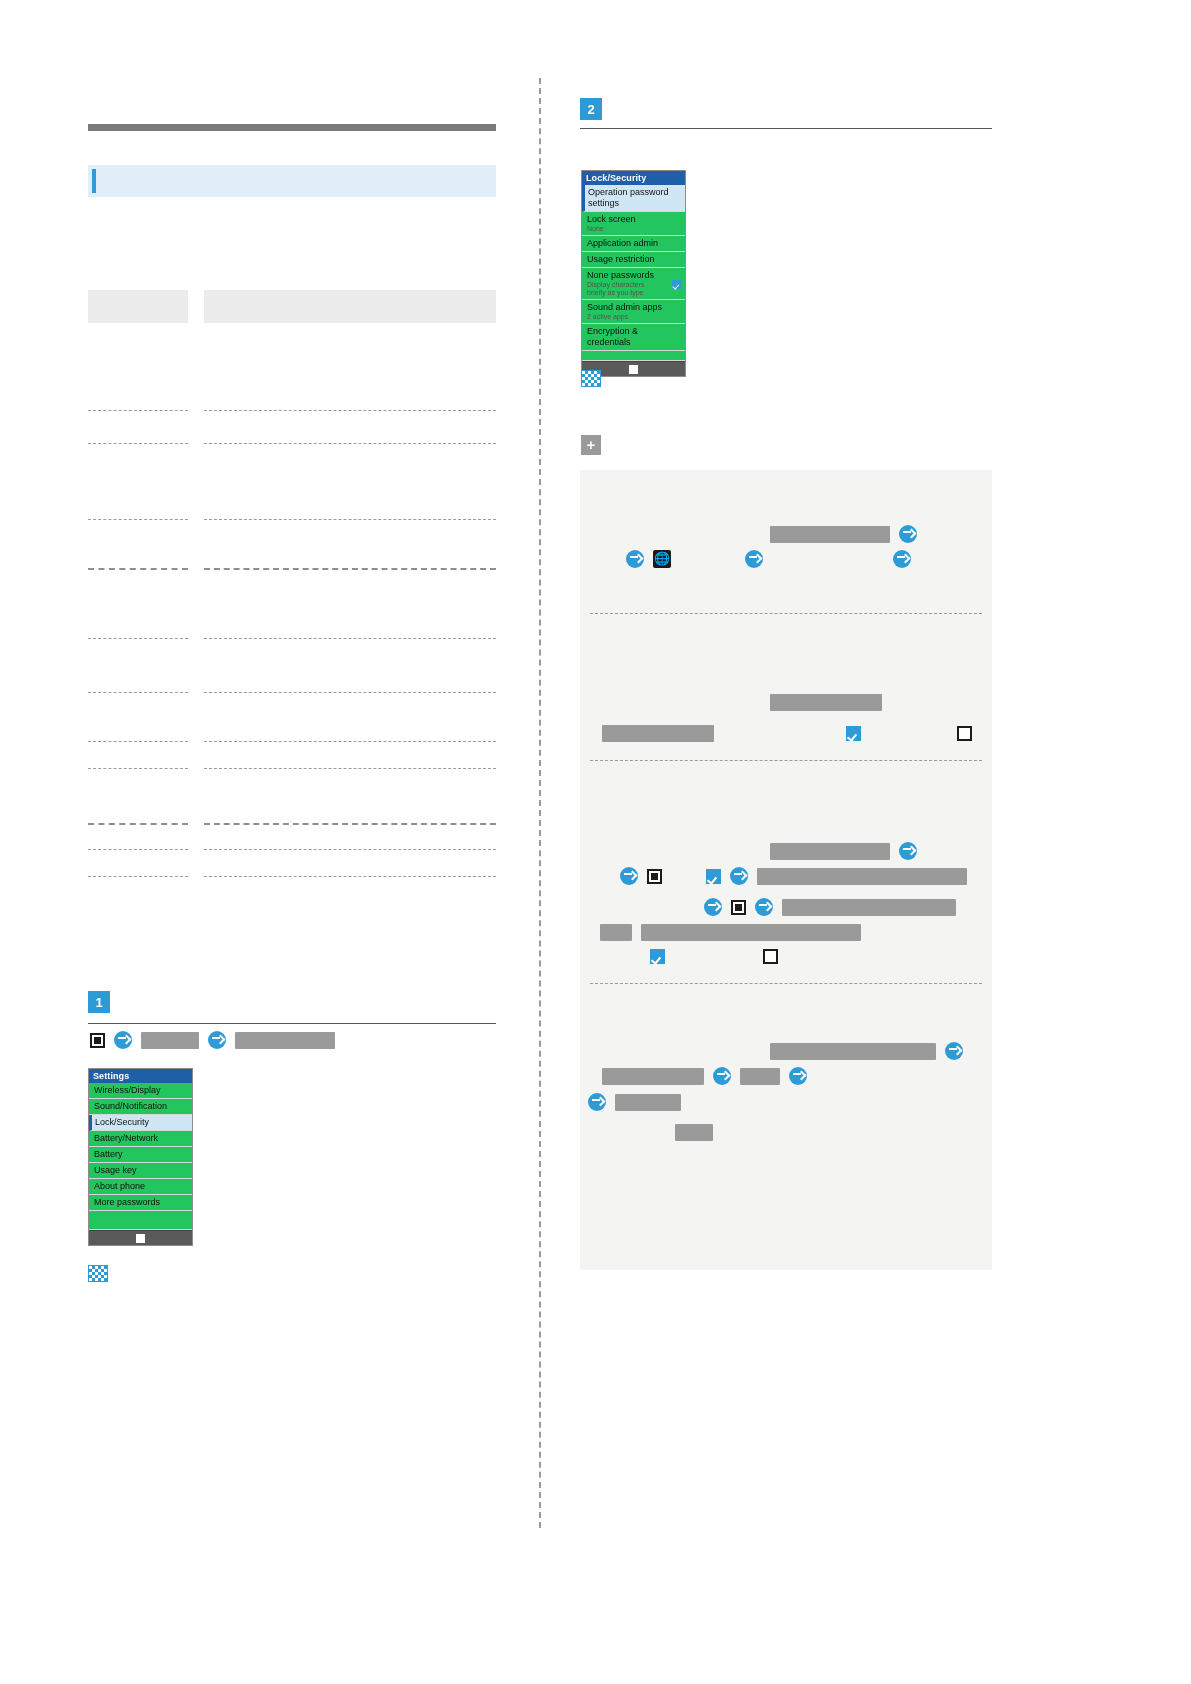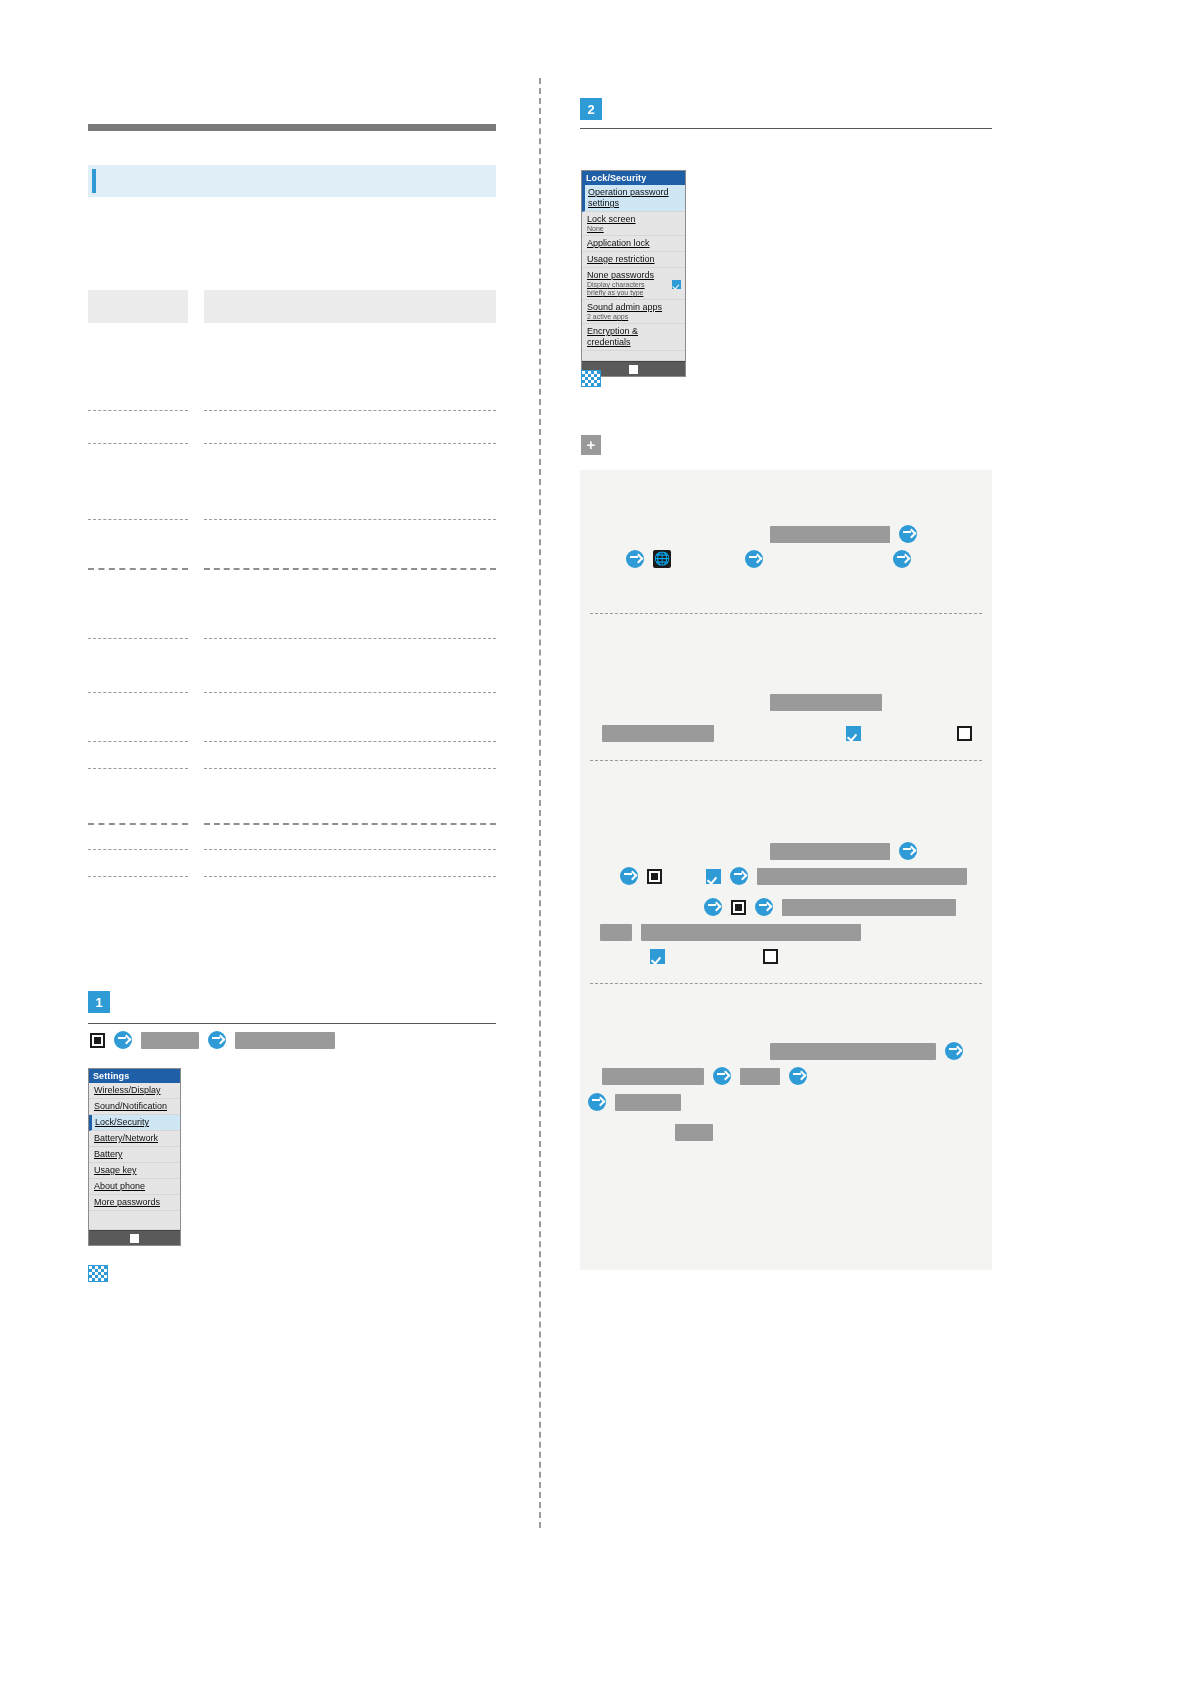--- a/index.html
+++ b/index.html
@@ -137,21 +137,21 @@
     position: absolute;
     background: #ffffff;
     border: 1px solid #8c8c8c;
     font-family: "Liberation Sans", sans-serif;
   }
   .phone .titlebar {
     background: #1f5fa8; color: #fff;
     font-size: 9px; padding: 2px 4px; font-weight: bold;
     letter-spacing: 0.1px;
   }
-  .phone .list { background: #e5e5e5; text-decoration: underline; }
+  .phone .list { background: #22c55e; }
   .phone .row {
     font-size: 9px; color: #111;
     padding: 2px 5px;
     border-bottom: 1px solid #d6d6d6;
     line-height: 11px;
   }
   .phone .row.sel { background: #cfe6f5; border-left: 3px solid #1f5fa8; padding-left: 3px; }
   .phone .row .sub { display: block; font-size: 7px; color: #555; line-height: 8px; }
   .phone .row.chk { position: relative; }
   .phone .row.chk .box {
@@ -252,21 +252,21 @@
     </div>
 
     <div class="op-row" style="left:2px; top:1031px">
       <div class="sq-ico"></div>
       <div class="arrow-ico"></div>
       <div class="chip" style="width:58px"></div>
       <div class="arrow-ico"></div>
       <div class="chip" style="width:100px"></div>
     </div>
 
-    <div class="phone" style="left:0; top:1068px; width:93px;">
+    <div class="phone" style="left:0; top:1068px; width:105px;">
       <div class="titlebar">Settings</div>
       <div class="list">
         <div class="row">Wireless/Display</div>
         <div class="row">Sound/Notification</div>
         <div class="row sel">Lock/Security</div>
         <div class="row">Battery/Network</div>
         <div class="row">Battery</div>
         <div class="row">Usage key</div>
         <div class="row">About phone</div>
         <div class="row">More passwords</div>
@@ -292,21 +292,21 @@
       <div class="titlebar">Lock/Security</div>
       <div class="list">
         <div class="row sel">
           <span>Operation password settings</span>
         </div>
         <div class="row">
           <span>Lock screen</span>
           <span class="sub">None</span>
         </div>
         <div class="row">
-          <span>Application lock</span>
+          <span>Application admin</span>
         </div>
         <div class="row">
           <span>Usage restriction</span>
         </div>
         <div class="row chk">
           <span>None passwords</span>
           <span class="sub" style="width:78px">Display characters briefly as you type</span>
           <span class="box"></span>
         </div>
         <div class="row">

